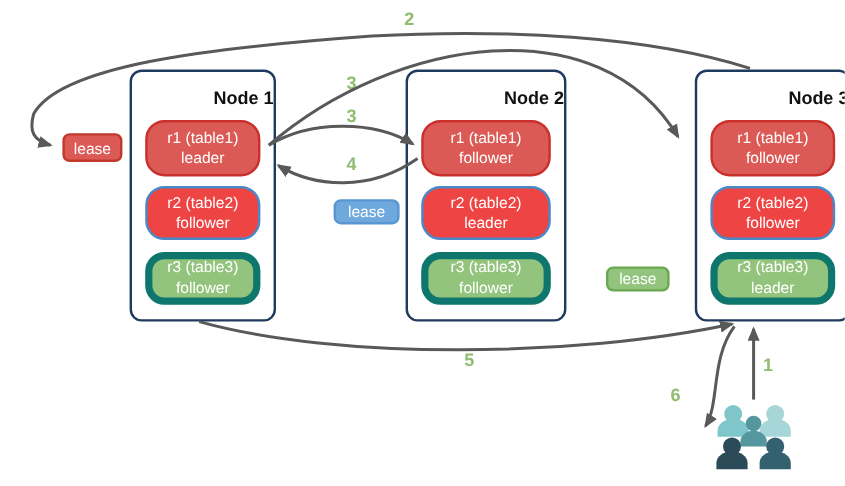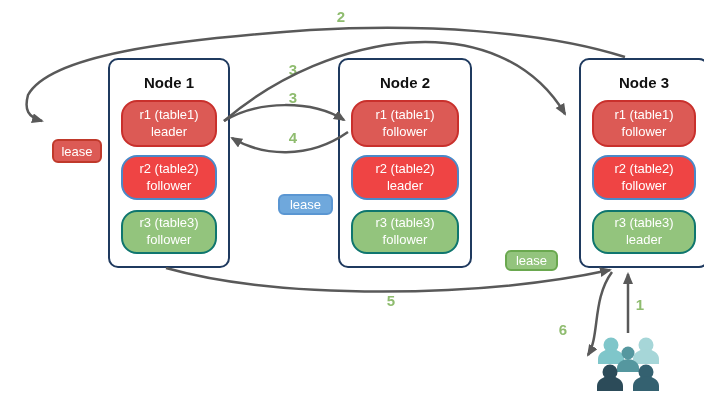--- a/index.html
+++ b/index.html
@@ -2,31 +2,31 @@
 <html><head>
 <meta charset="utf-8">
 <style>
   html,body{margin:0;padding:0;background:#ffffff;}
   .canvas{position:relative;width:704px;height:405px;background:#ffffff;
           font-family:"Liberation Sans",sans-serif;overflow:hidden;}
 
   
   .node{position:absolute;top:58px;height:210px;background:#ffffff;
         border:2px solid #1f3a5f;border-radius:10px;box-sizing:border-box;}
-  .node-title{margin-top:14px;text-align:center;font-size:15px;font-weight:bold;color:#111111;}
+  .node-title{margin-top:14px;text-align:right;font-size:15px;font-weight:bold;color:#111111;}
   .replica{position:absolute;left:11px;right:11px;border-radius:16px;box-sizing:border-box;
            display:flex;flex-direction:column;align-items:center;justify-content:center;
            color:#ffffff;font-size:13px;line-height:1.3;text-align:center;}
   .replica.red{background:#dc5a55;border:2px solid #c9302c;}
   .replica.blue{background:#ef4444;border:2px solid #4a89c8;}
-  .replica.green{background:#93c47d;border:2px solid #0f766e;}
+  .replica.green{background:#93c47d;border:6px solid #0f766e;}
 
   
   .lease{position:absolute;display:flex;align-items:center;justify-content:center;
-         color:#ffffff;font-size:13px;border-radius:6px;box-sizing:border-box;margin-top:28px;}
+         color:#ffffff;font-size:13px;border-radius:6px;box-sizing:border-box;}
   .lease.red{background:#dc5a55;border:2px solid #c0392b;}
   .lease.blue{background:#6fa8dc;border:2px solid #5a96d2;}
   .lease.green{background:#93c47d;border:2px solid #6aa84f;}
 
   
   .step{position:absolute;width:16px;text-align:center;
         font-size:15px;font-weight:bold;color:#8fbc6f;}
 
   
   .overlay{position:absolute;left:0;top:0;pointer-events:none;}

